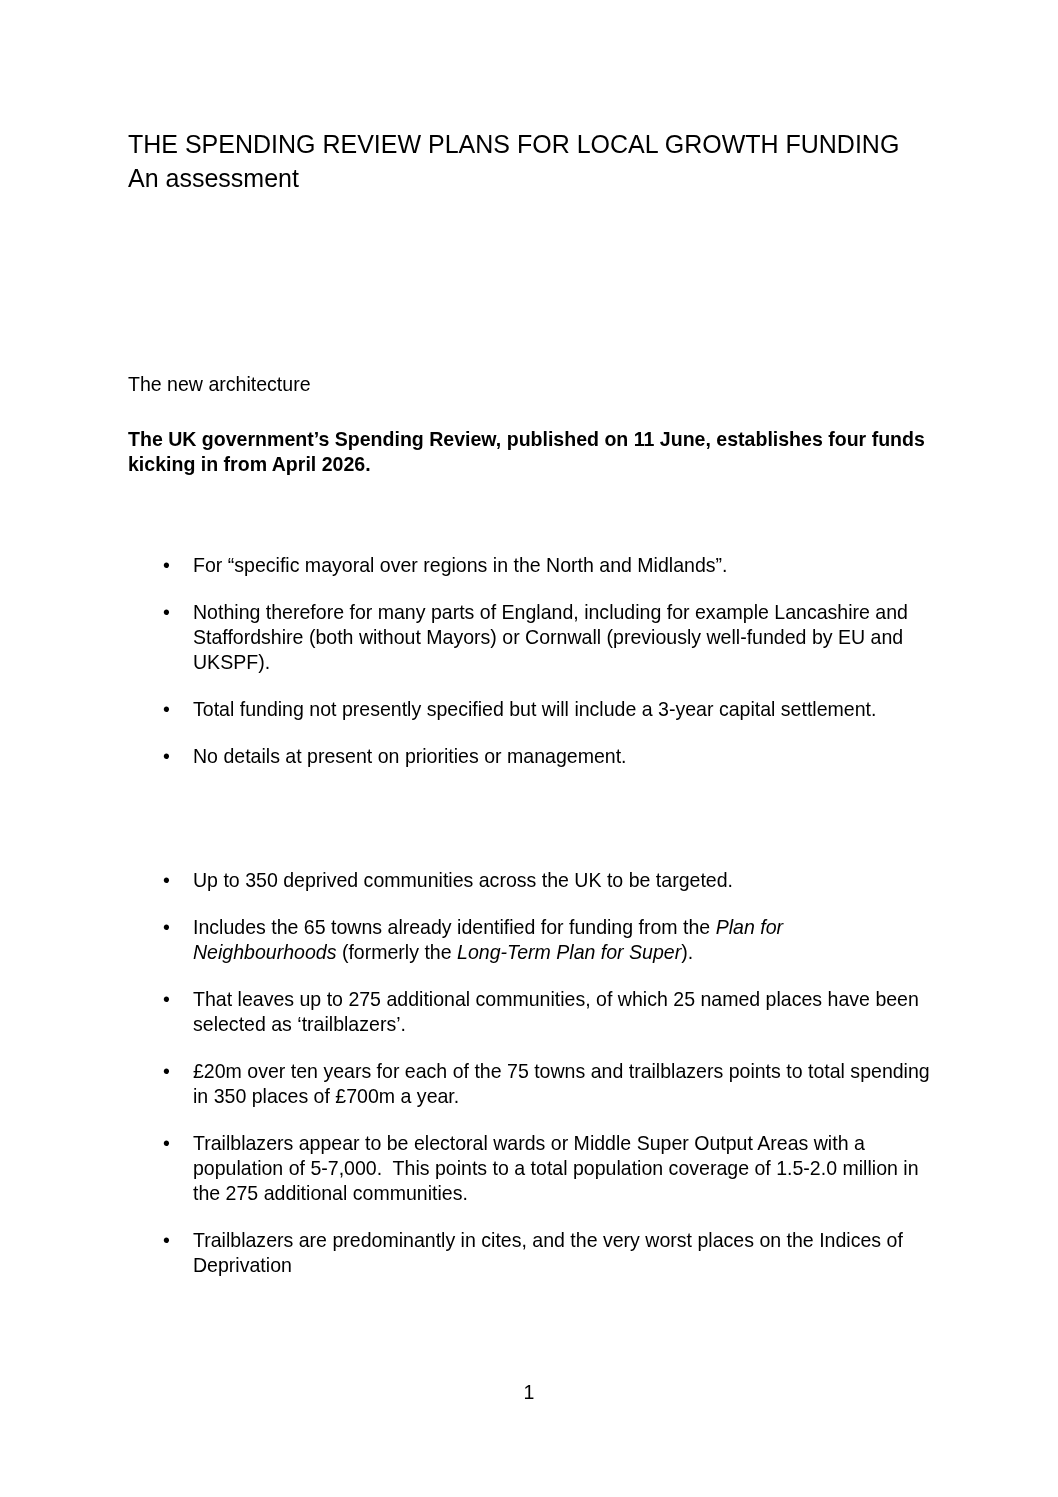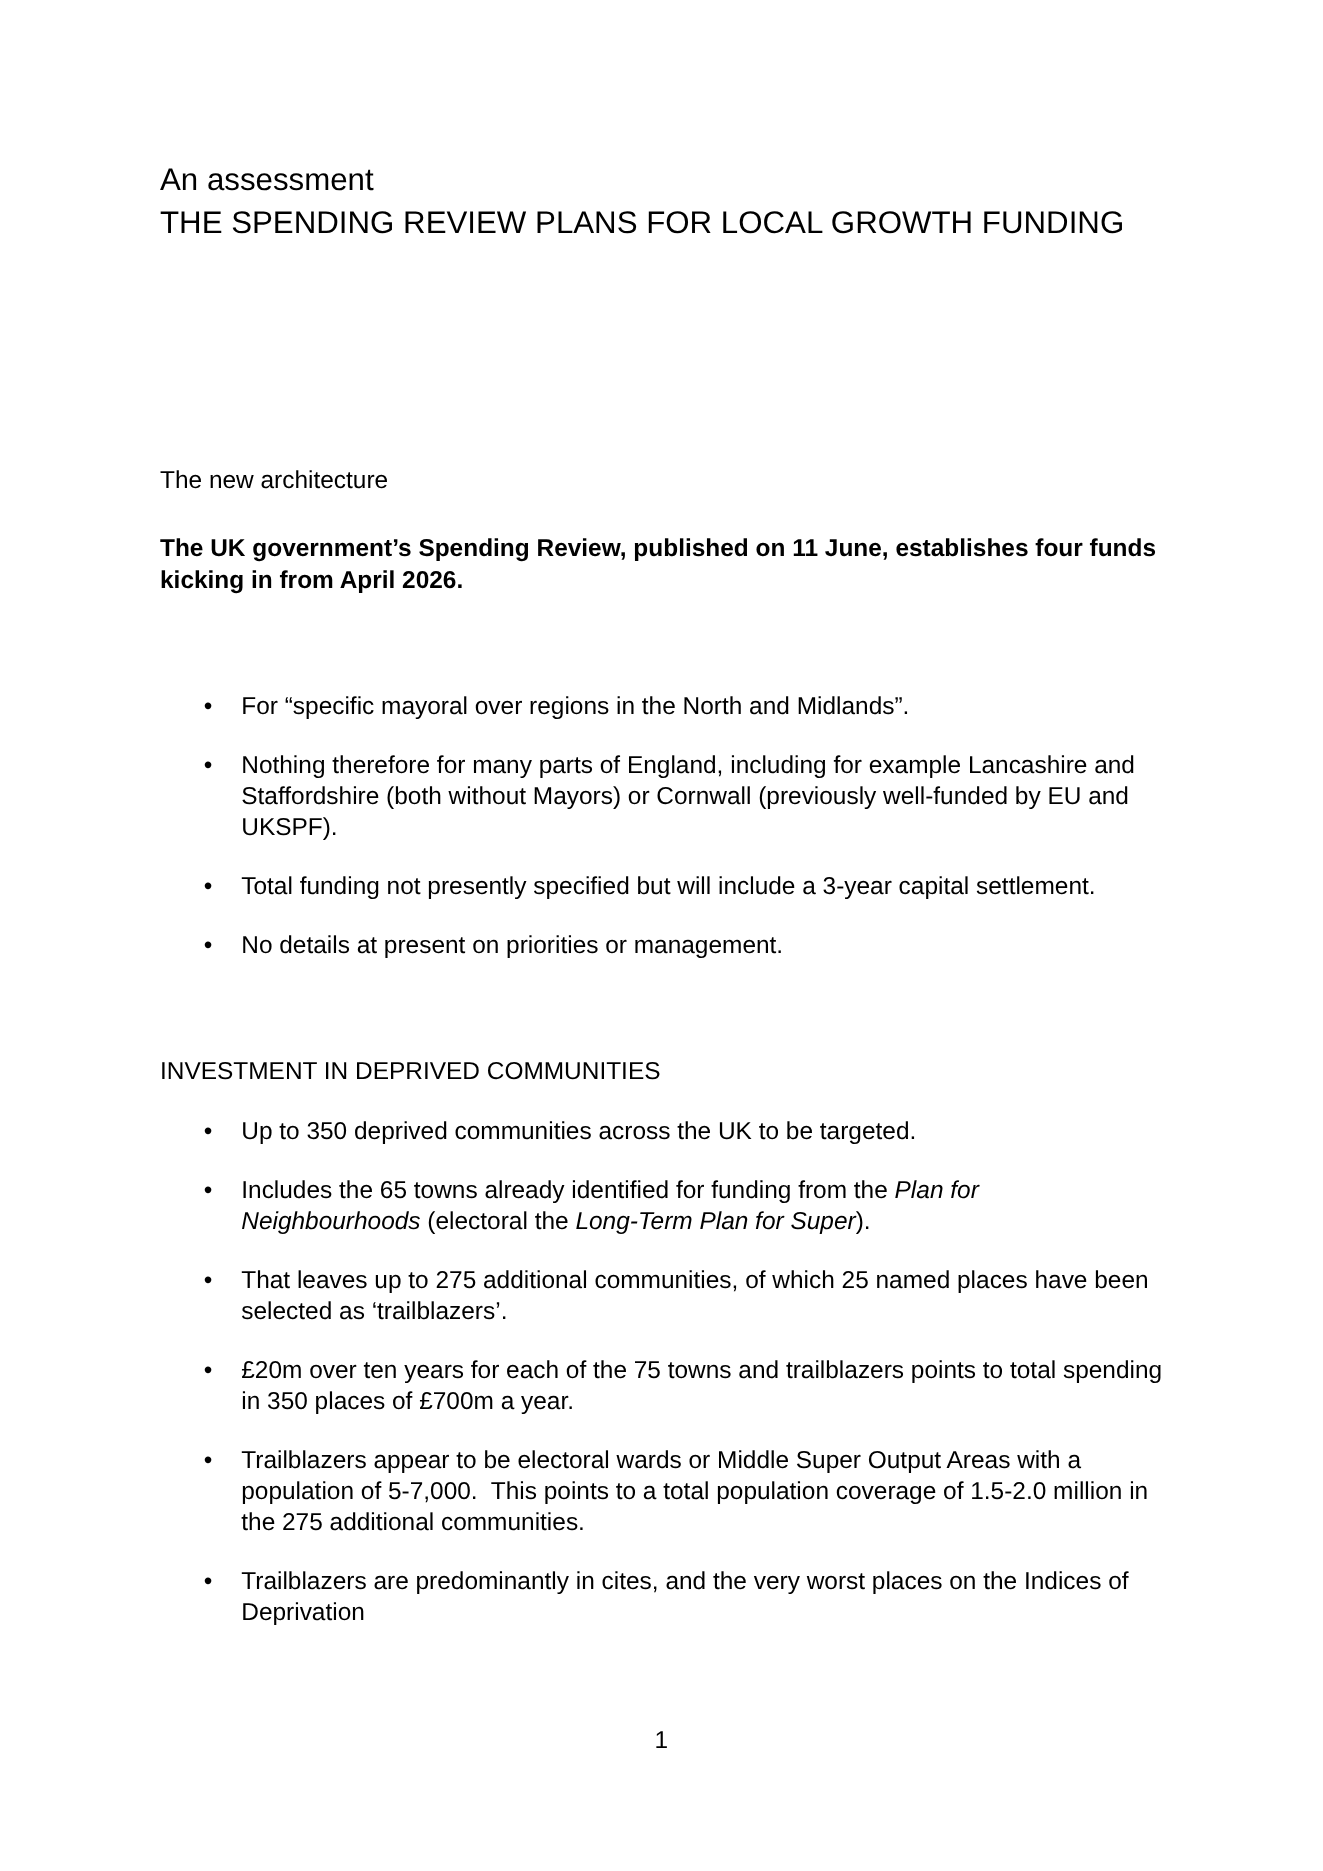--- a/index.html
+++ b/index.html
@@ -41,22 +41,22 @@
     top: 1380px;
     left: 0;
     width: 1058px;
     text-align: center;
   }
 </style>
 </head>
 <body>
 
 <h1 class="block doc-title">
+    <span class="tline">THE SPENDING REVIEW PLANS FOR LOCAL GROWTH FUNDING</span>
     <span class="tline">An assessment</span>
-    <span class="tline">THE SPENDING REVIEW PLANS FOR LOCAL GROWTH FUNDING</span>
   </h1>
 
 <h2 class="block body-text subhead prewrap">The new architecture</h2>
 
 <p class="block body-text intro prewrap">The UK government’s Spending Review, published on 11 June, establishes four funds
 kicking in from April 2026.</p>
 
 <section class="block body-text sec section-1">
   <ul>
       <li>
@@ -74,30 +74,29 @@
         <span class="li-text"><span>Total funding not presently specified but will include a 3-year capital settlement.</span></span>
       </li>
       <li>
         <span class="dot">•</span>
         <span class="li-text"><span>No details at present on priorities or management.</span></span>
       </li>
     </ul>
 </section>
 
 <section class="block body-text sec section-2">
-  <h3>INVESTMENT IN DEPRIVED COMMUNITIES</h3>
   <ul>
       <li>
         <span class="dot">•</span>
         <span class="li-text"><span>Up to 350 deprived communities across the UK to be targeted.</span></span>
       </li>
       <li>
         <span class="dot">•</span>
         <span class="li-text"><span>Includes the 65 towns already identified for funding from the </span><em>Plan for
-Neighbourhoods</em><span> (electoral the </span><em>Long-Term Plan for Super</em><span>).</span></span>
+Neighbourhoods</em><span> (formerly the </span><em>Long-Term Plan for Super</em><span>).</span></span>
       </li>
       <li>
         <span class="dot">•</span>
         <span class="li-text"><span>That leaves up to 275 additional communities, of which 25 named places have been
 selected as ‘trailblazers’.</span></span>
       </li>
       <li>
         <span class="dot">•</span>
         <span class="li-text"><span>£20m over ten years for each of the 75 towns and trailblazers points to total spending
 in 350 places of £700m a year.</span></span>

